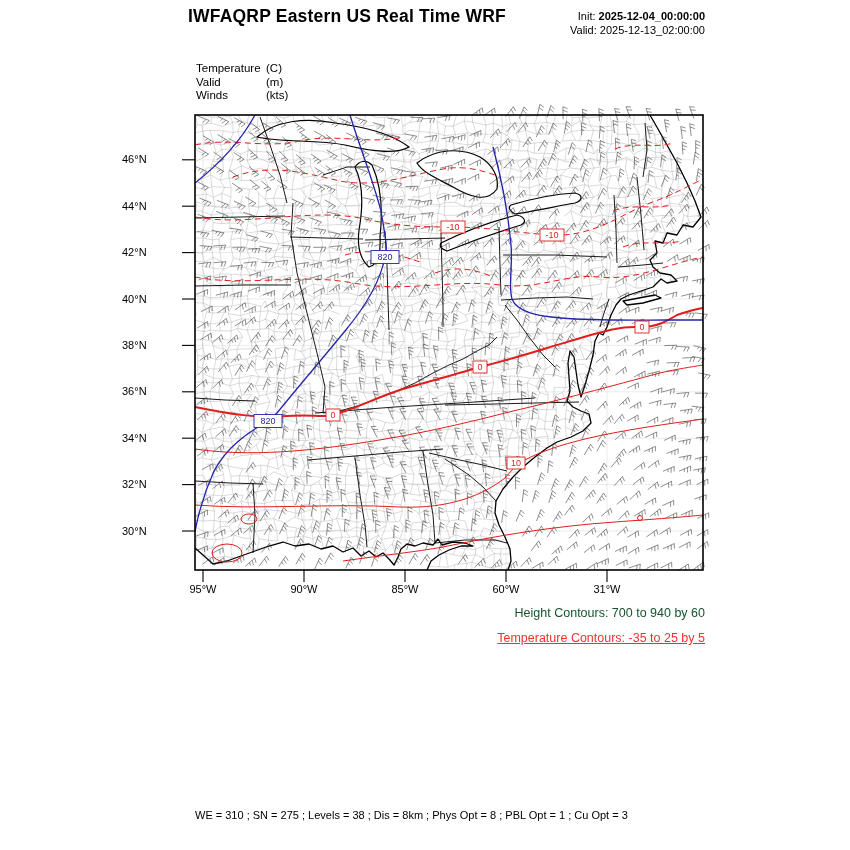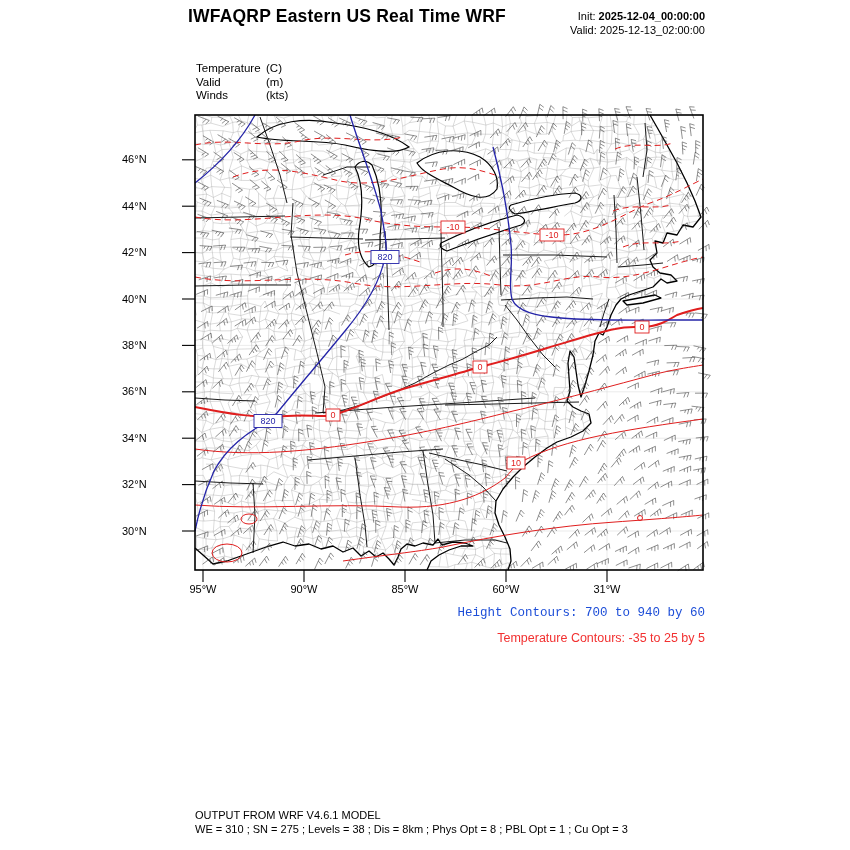--- a/index.html
+++ b/index.html
@@ -219,19 +219,18 @@
         <line x1="8" y1="455" x2="8" y2="467"></line>
         <line x1="109" y1="455" x2="109" y2="467"></line>
         <line x1="210" y1="455" x2="210" y2="467"></line>
         <line x1="311" y1="455" x2="311" y2="467"></line>
         <line x1="412" y1="455" x2="412" y2="467"></line>
       </g>
   <rect x="0" y="0" width="508" height="455" fill="none" stroke="#000" stroke-width="1.6"></rect>
 </svg>
 </div>
 
-<div class="abs" id="caption-height" style="color: #1d4ed8; font-family: Liberation Mono, monospace;">Height Contours: 700 to 940 by 60</div>
-<div class="abs" id="caption-temp" style="color: rgb(242, 48, 48);">Temperature Contours: -35 to 25 by 5</div>
+<div class="abs" id="caption-height" style="color: #14532d;">Height Contours: 700 to 940 by 60</div>
+<div class="abs" id="caption-temp" style="color: rgb(242, 48, 48); text-decoration: underline;">Temperature Contours: -35 to 25 by 5</div>
 
 <div class="abs" id="footer">
-  <div>OUTPUT FROM WRF V4.6.1 MODEL</div>
   <div>WE = 310 ; SN = 275 ; Levels = 38 ; Dis = 8km ; Phys Opt = 8 ; PBL Opt = 1 ; Cu Opt = 3</div>
 </div>
 
 </body></html>

